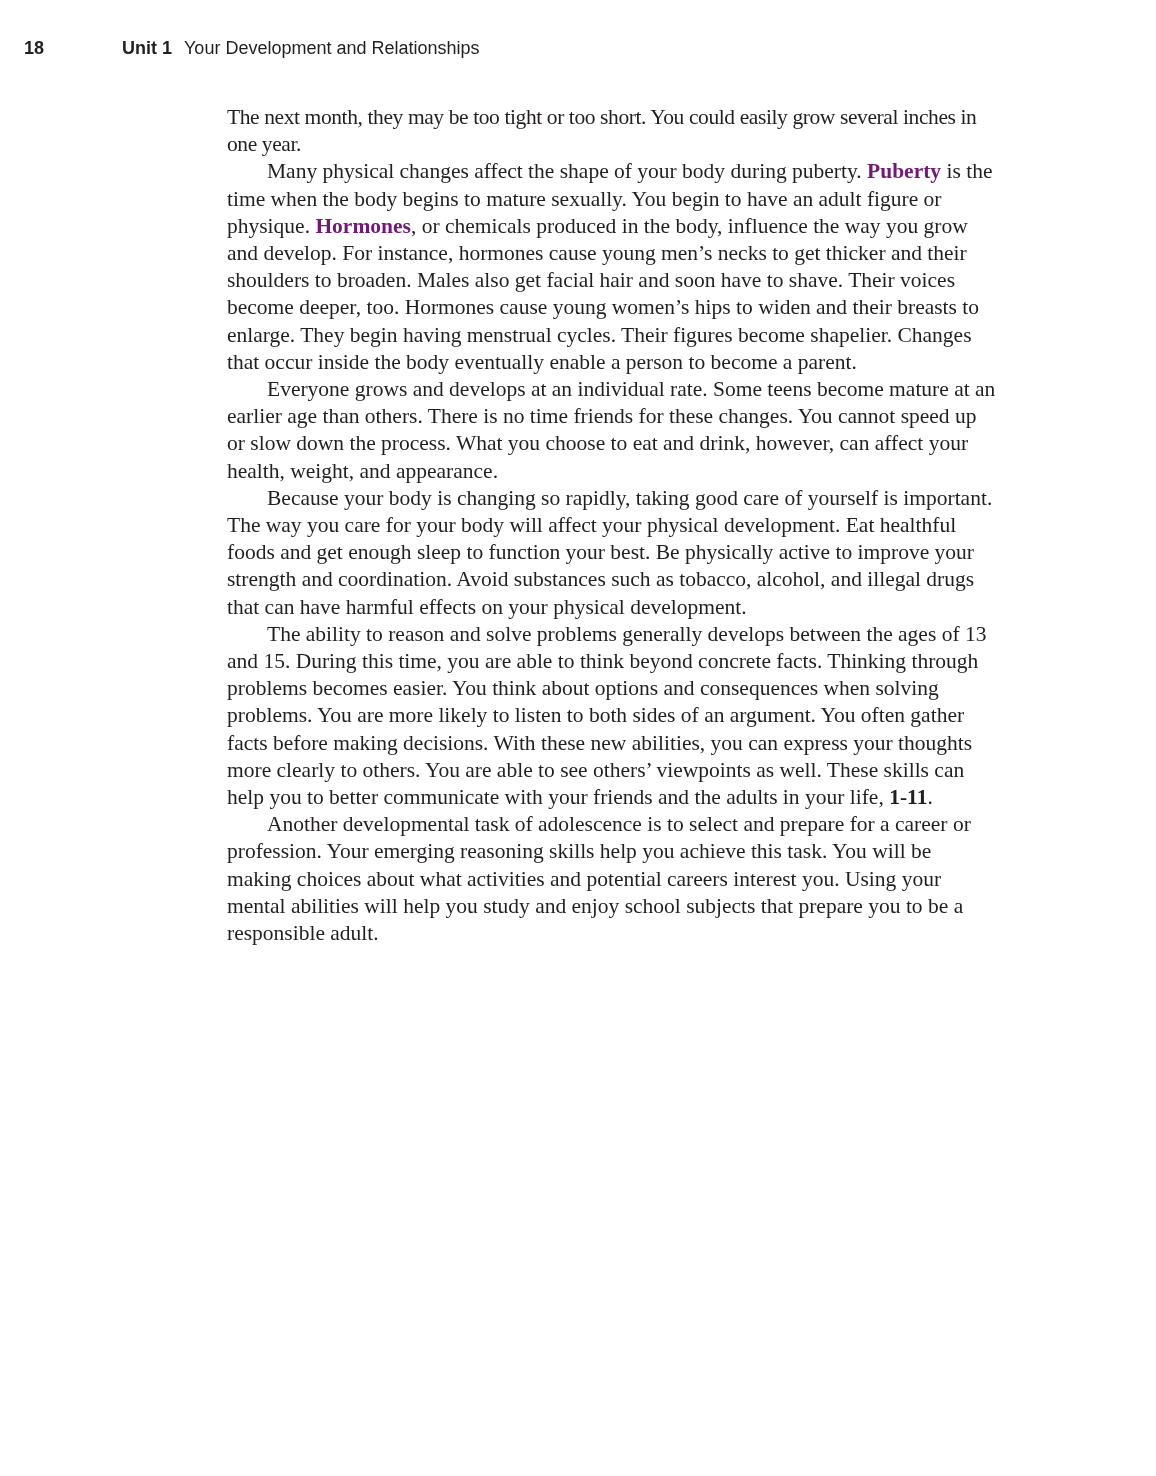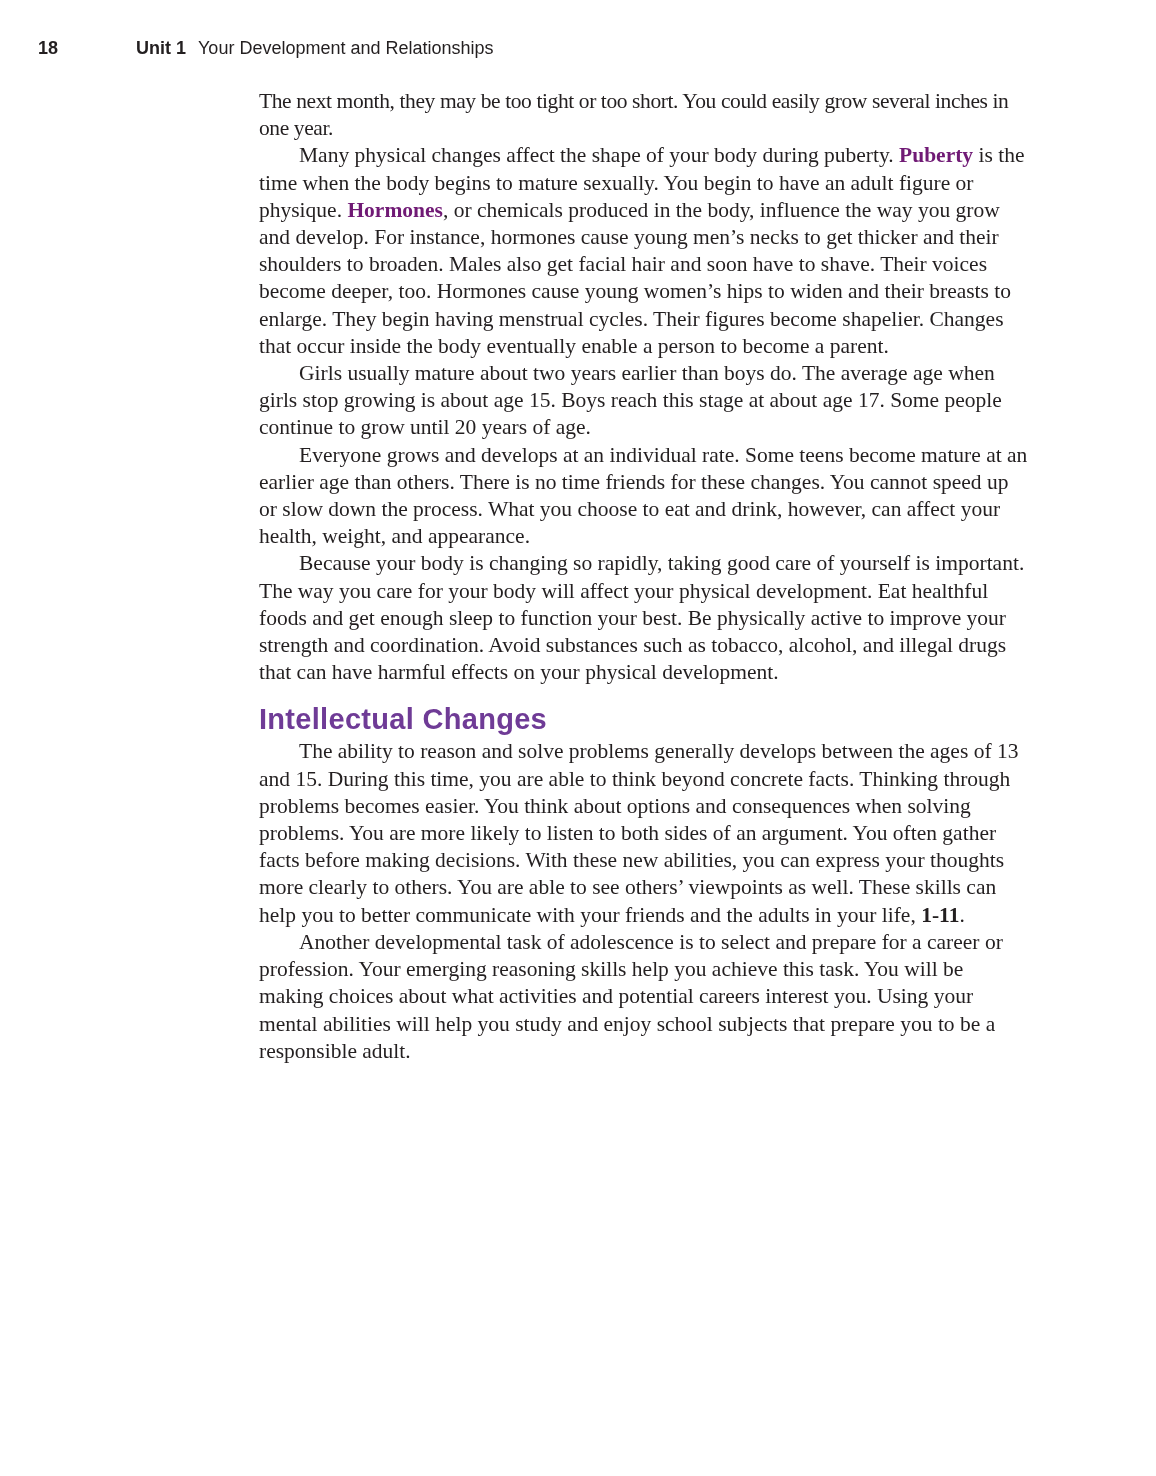--- a/index.html
+++ b/index.html
@@ -1,28 +1,27 @@
 <!DOCTYPE html>
 <html><head>
 <meta charset="utf-8">
 <style>
   html, body { margin: 0; padding: 0; background: #ffffff; }
   body { width: 1156px; height: 1476px; position: relative; overflow: hidden; }
   .header {
-    position: absolute; top: 38px; left: 38px;
+    position: absolute; top: 38px; left: 24px;
     font-family: "Liberation Sans", sans-serif; font-size: 18px; color: #231f20;
     white-space: nowrap;
   }
   .header .pnum { font-weight: bold; display: inline-block; width: 98px; }
   .header .unit { font-weight: bold; margin-right: 12px; }
   .content {
-    position: absolute; top: 88px; left: 227px; width: 770px;
+    position: absolute; top: 104px; left: 227px; width: 770px;
     font-family: "Liberation Serif", serif; font-size: 21.5px; line-height: 27.2px;
     color: #231f20;
-    margin-left: 32px;
   }
   .content p { margin: 0; }
   .content p.indent { text-indent: 40px; }
   .content p.first { letter-spacing: -0.4px; }
   .term { color: #701a75; font-weight: bold; }
   .ref { font-weight: bold; }
   h2 {
     font-family: "Liberation Sans", sans-serif; font-weight: bold; font-size: 29px;
     color: #6f3b96; margin: 16px 0 2px 0; line-height: 34px; letter-spacing: 0.3px;
   }
@@ -30,20 +29,18 @@
 </head>
 <body>
 
 <div class="header">
   <span class="pnum">18</span><span class="unit">Unit 1</span><span>Your Development and Relationships</span>
 </div>
 
 <div class="content">
   <p class="first">The next month, they may be too tight or too short. You could easily grow several inches in one year.</p>
   <p class="indent"><span>Many physical changes affect the shape of your body during puberty. </span><span class="term">Puberty</span><span> is the time when the body begins to mature sexually. You begin to have an adult figure or physique. </span><span class="term">Hormones</span><span>, or chemicals produced in the body, influence the way you grow and develop. For instance, hormones cause young men’s necks to get thicker and their shoulders to broaden. Males also get facial hair and soon have to shave. Their voices become deeper, too. Hormones cause young women’s hips to widen and their breasts to enlarge. They begin having menstrual cycles. Their figures become shapelier. Changes that occur inside the body eventually enable a person to become a parent.</span></p>
-  <p class="indent">Girls usually mature about two years earlier than boys do. The average age when girls stop growing is about age 15. Boys reach this stage at about age 17. Some people continue to grow until 20 years of age.</p>
   <p class="indent">Everyone grows and develops at an individual rate. Some teens become mature at an earlier age than others. There is no time friends for these changes. You cannot speed up or slow down the process. What you choose to eat and drink, however, can affect your health, weight, and appearance.</p>
   <p class="indent">Because your body is changing so rapidly, taking good care of yourself is important. The way you care for your body will affect your physical development. Eat healthful foods and get enough sleep to function your best. Be physically active to improve your strength and coordination. Avoid substances such as tobacco, alcohol, and illegal drugs that can have harmful effects on your physical development.</p>
 
-  <h2>Intellectual Changes</h2>
   <p class="indent"><span>The ability to reason and solve problems generally develops between the ages of 13 and 15. During this time, you are able to think beyond concrete facts. Thinking through problems becomes easier. You think about options and consequences when solving problems. You are more likely to listen to both sides of an argument. You often gather facts before making decisions. With these new abilities, you can express your thoughts more clearly to others. You are able to see others’ viewpoints as well. These skills can help you to better communicate with your friends and the adults in your life, </span><span class="ref">1-11</span><span>.</span></p>
   <p class="indent">Another developmental task of adolescence is to select and prepare for a career or profession. Your emerging reasoning skills help you achieve this task. You will be making choices about what activities and potential careers interest you. Using your mental abilities will help you study and enjoy school subjects that prepare you to be a responsible adult.</p>
 </div>
 
 </body></html>

